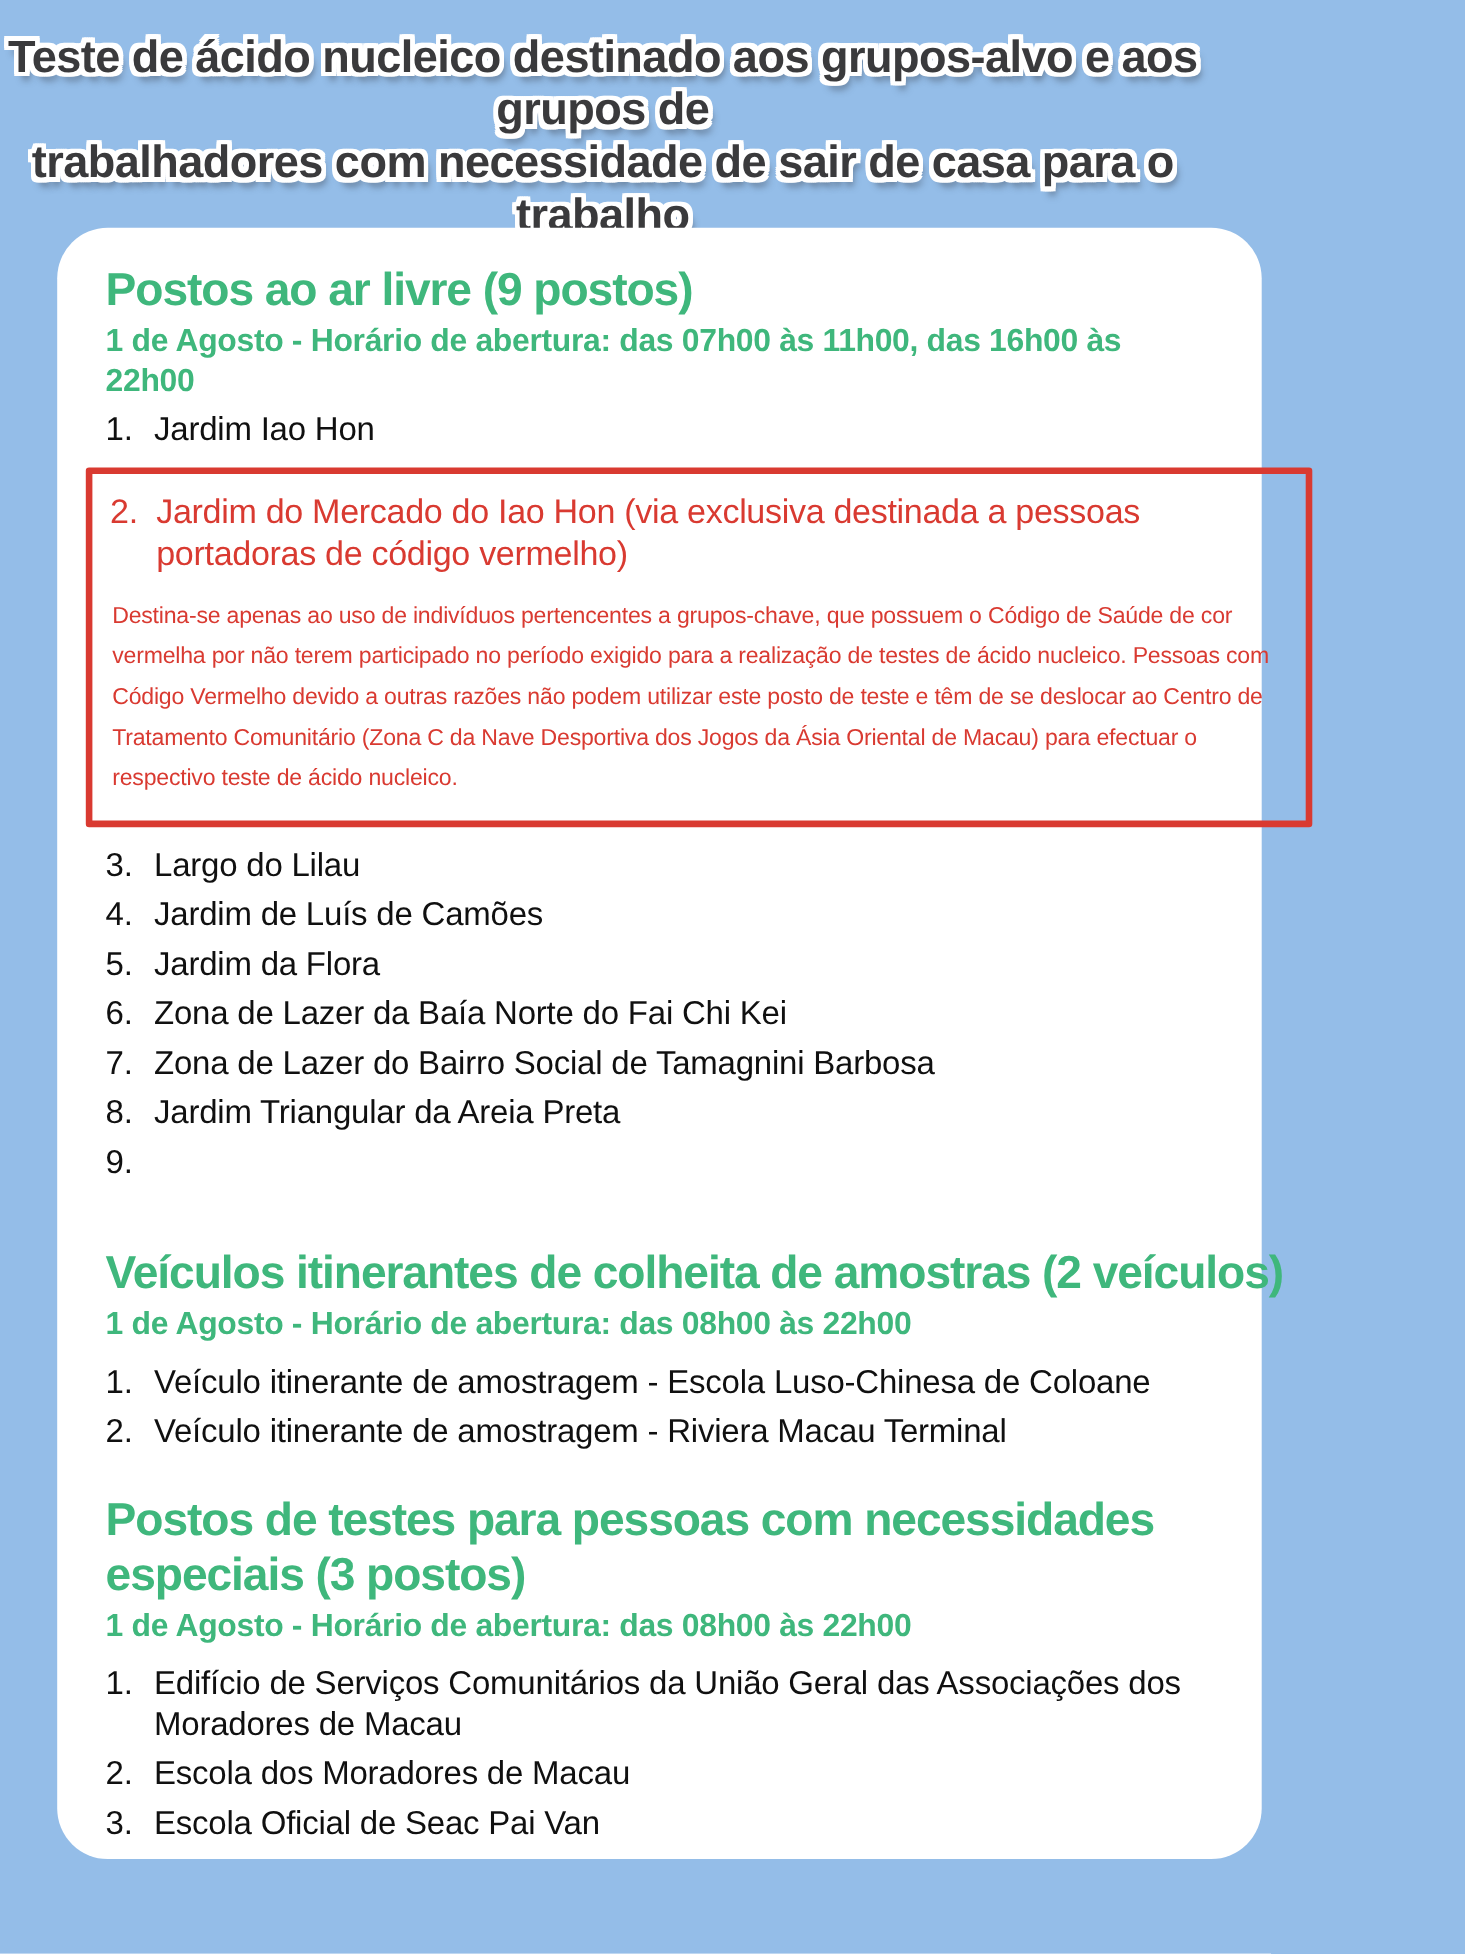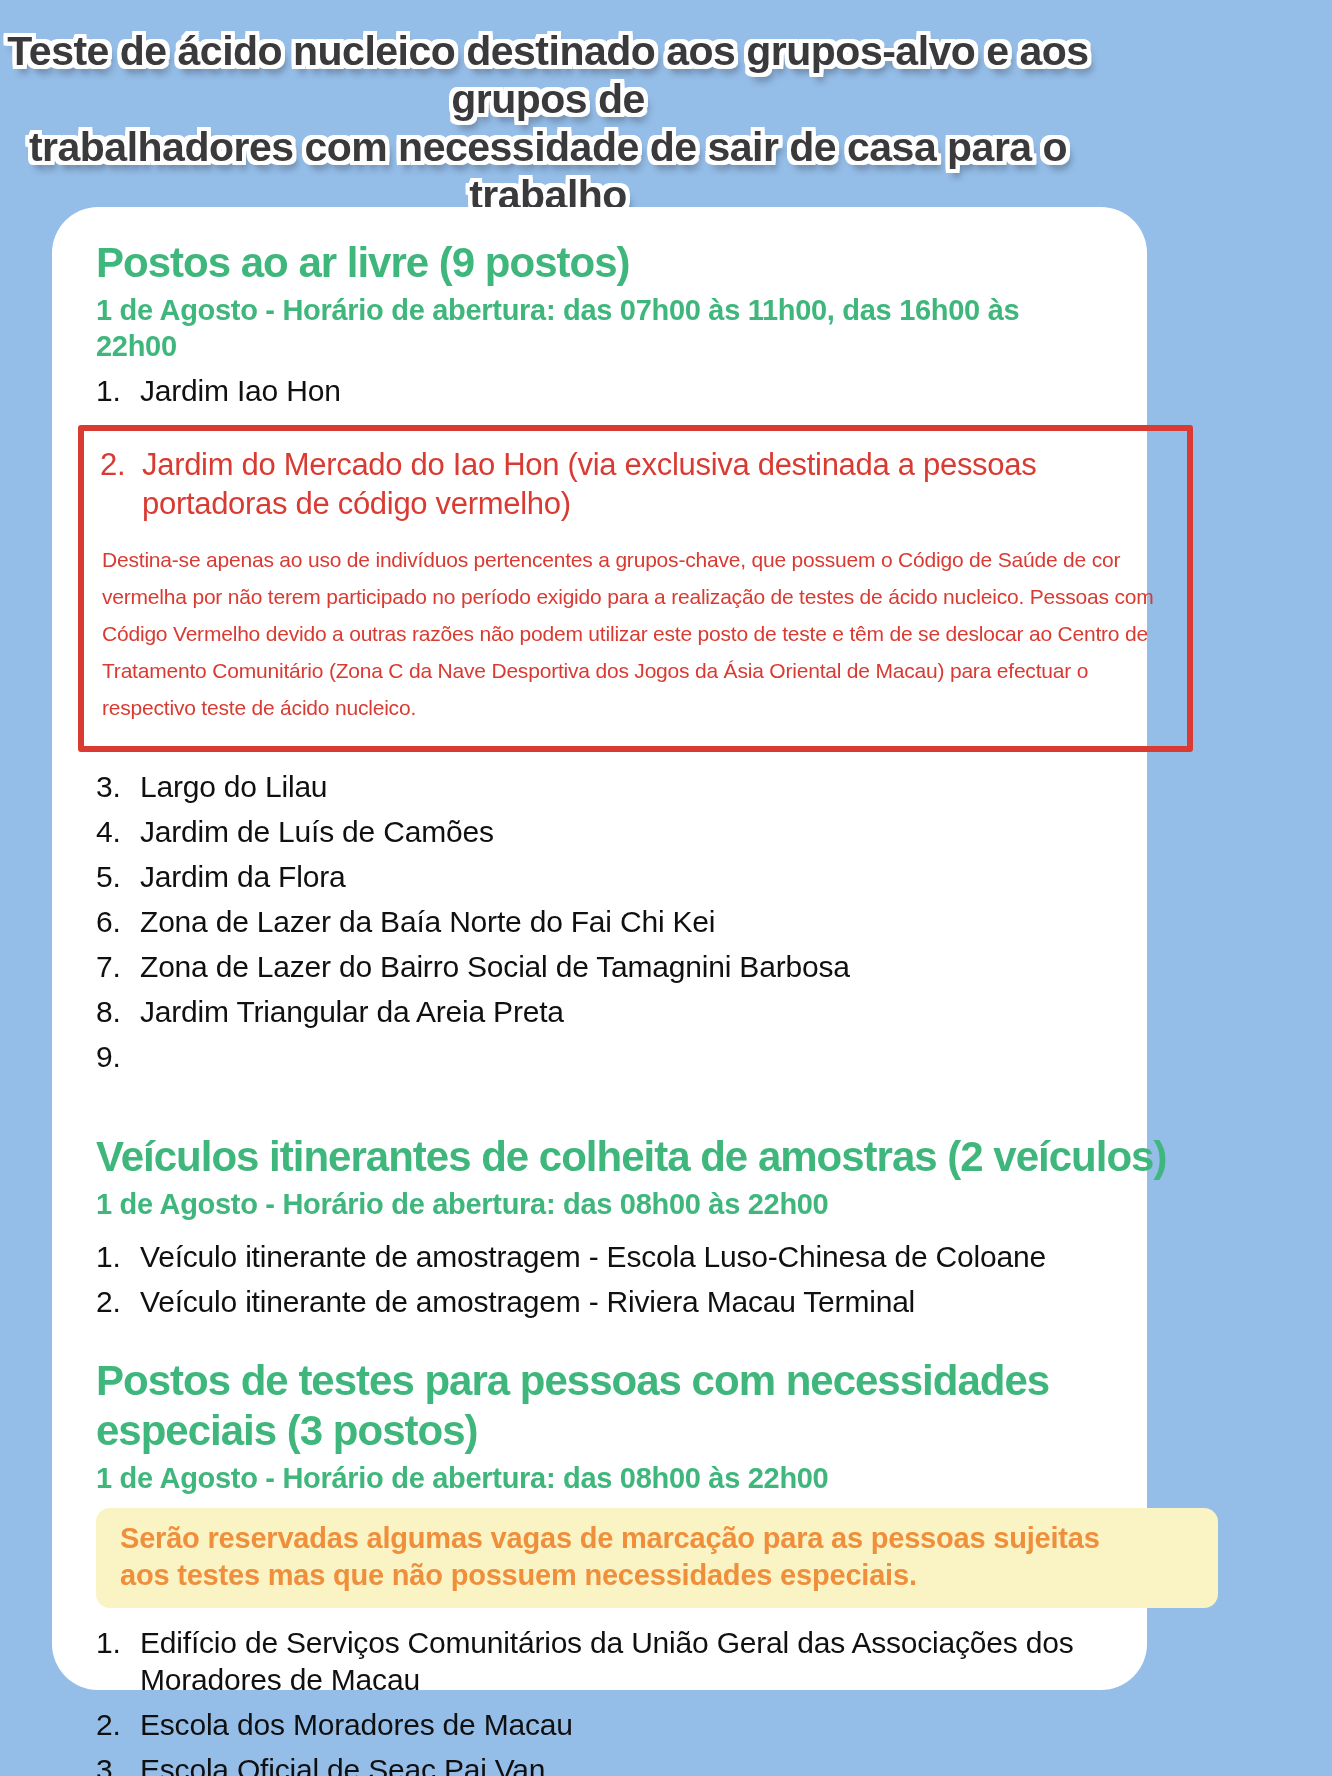--- a/index.html
+++ b/index.html
@@ -161,23 +161,20 @@
     <div class="item">
       <span class="num">2.</span>
       <span class="txt">Veículo itinerante de amostragem - Riviera Macau Terminal</span>
     </div>
   </section>
 
   <section class="sec3">
     <h2 class="sec-heading wrap2">Postos de testes para pessoas com necessidades especiais (3 postos)</h2>
     <div class="subtitle">1 de Agosto - Horário de abertura: das 08h00 às 22h00</div>
 
-    <div class="notice">
-      <div class="txt">Serão reservadas algumas vagas de marcação para as pessoas sujeitas aos testes mas que não possuem necessidades especiais.</div>
-    </div>
 
     <div class="item first-after-box">
       <span class="num">1.</span>
       <span class="txt w-wrap">Edifício de Serviços Comunitários da União Geral das Associações dos Moradores de Macau</span>
     </div>
     <div class="item">
       <span class="num">2.</span>
       <span class="txt">Escola dos Moradores de Macau</span>
     </div>
     <div class="item">

